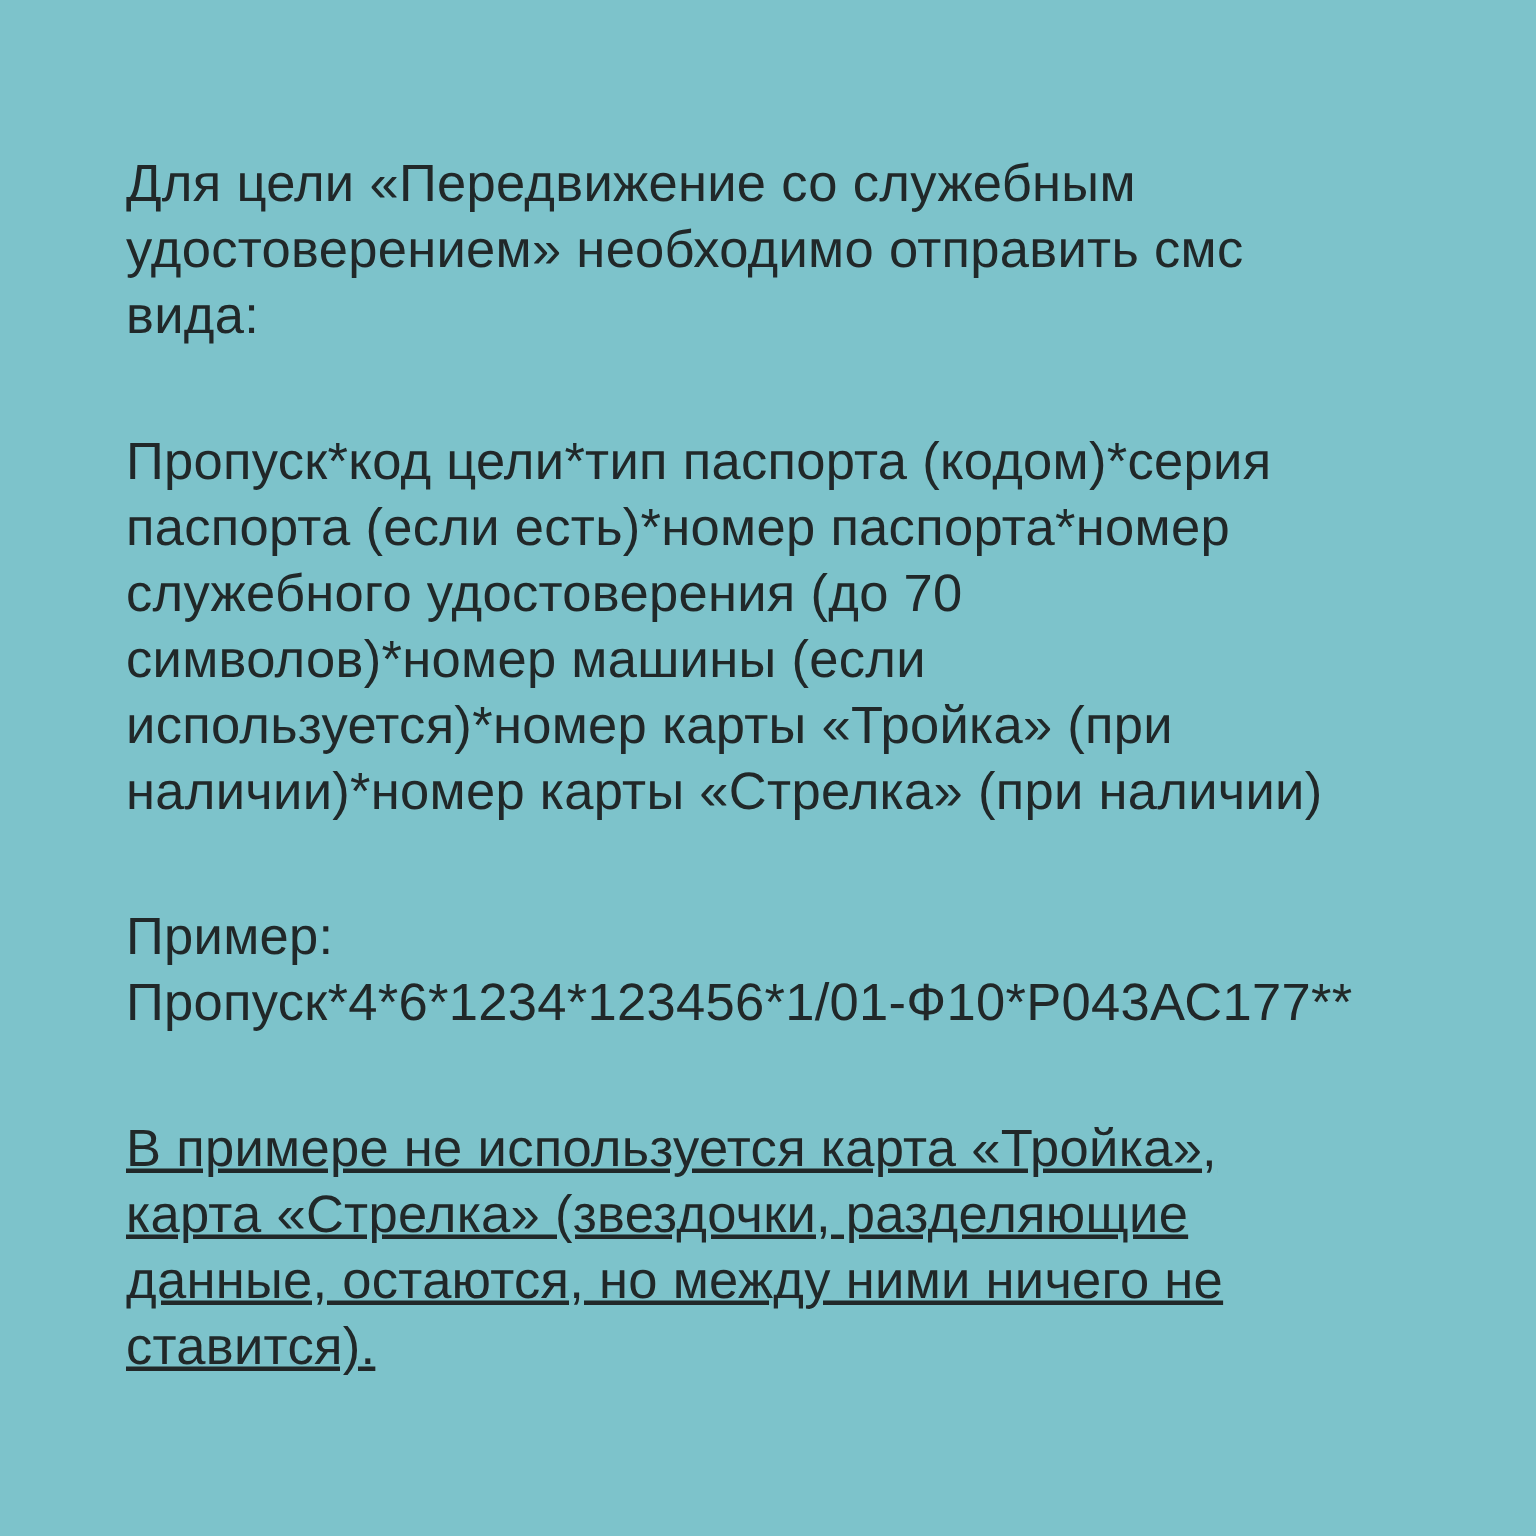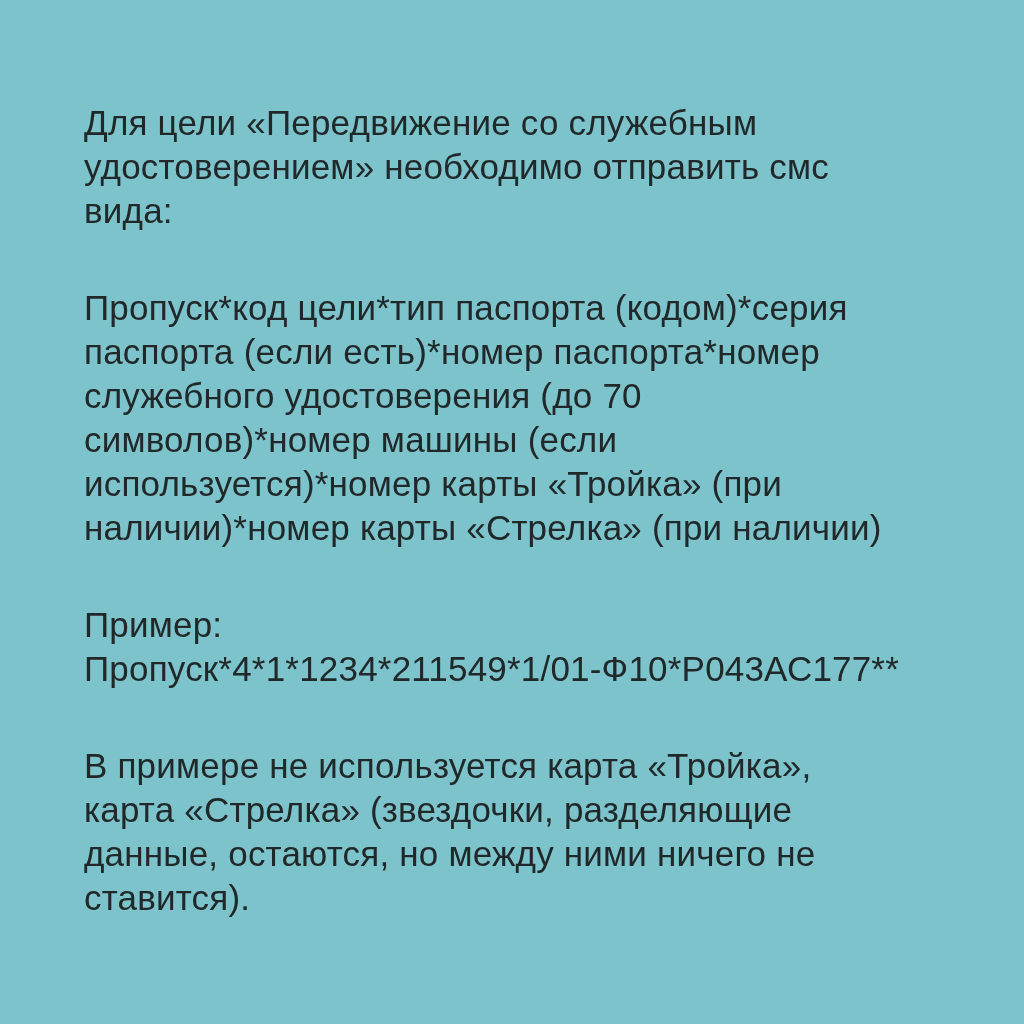--- a/index.html
+++ b/index.html
@@ -29,36 +29,37 @@
     line-height: 44px;
     letter-spacing: 0.2px;
     font-weight: 400;
   }
   .content p {
     margin: 0 0 53px 0;
     white-space: pre-line;
   }
   .content p:last-child {
     margin-bottom: 4px;
+    text-decoration: underline;
   }
 </style>
 </head>
 <body style="background: rgb(125, 195, 203);">
 
 <div class="card" style="background: rgb(125, 195, 203);">
   <div class="content" style="color: rgb(33, 40, 41);">
     <p>Для цели «Передвижение со служебным
 удостоверением» необходимо отправить смс
 вида:</p>
     <p>Пропуск*код цели*тип паспорта (кодом)*серия
 паспорта (если есть)*номер паспорта*номер
 служебного удостоверения (до 70
 символов)*номер машины (если
 используется)*номер карты «Тройка» (при
 наличии)*номер карты «Стрелка» (при наличии)</p>
     <p>Пример:
-Пропуск*4*1*1234*211549*1/01-Ф10*Р043АС177**</p>
+Пропуск*4*6*1234*123456*1/01-Ф10*Р043АС177**</p>
     <p>В примере не используется карта «Тройка»,
 карта «Стрелка» (звездочки, разделяющие
 данные, остаются, но между ними ничего не
 ставится).</p>
   </div>
 </div>
 
 </body></html>

